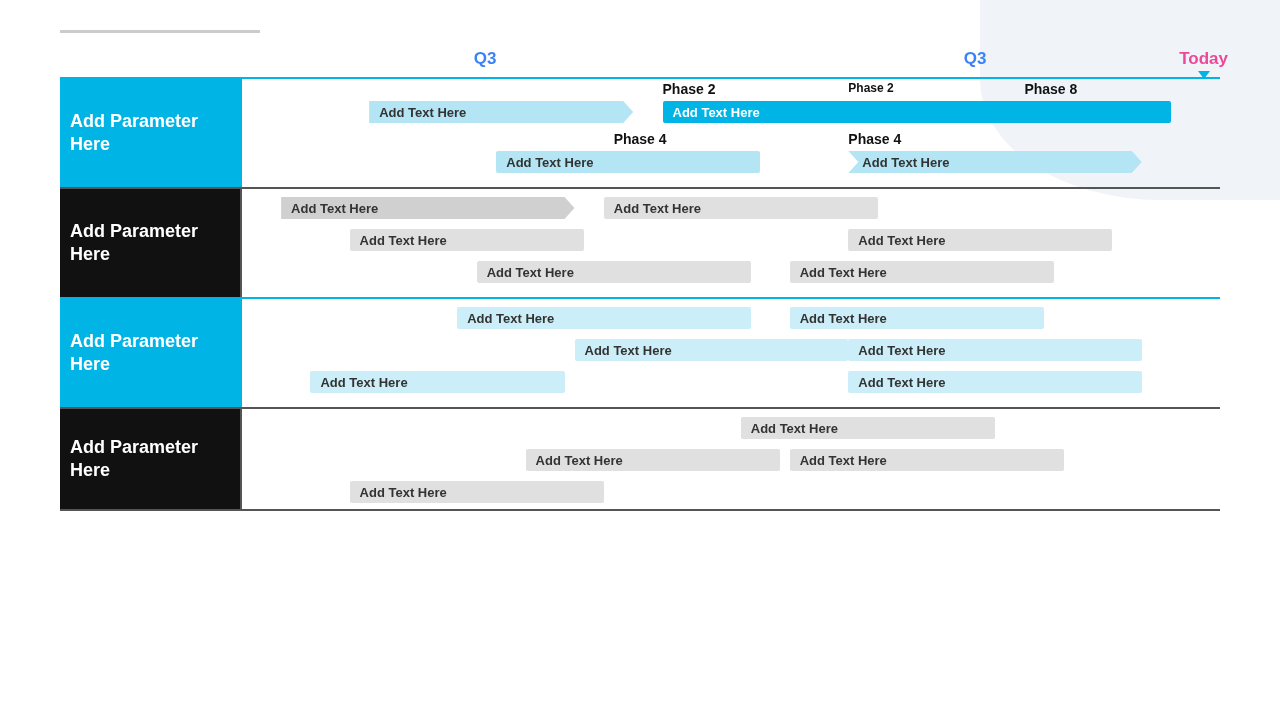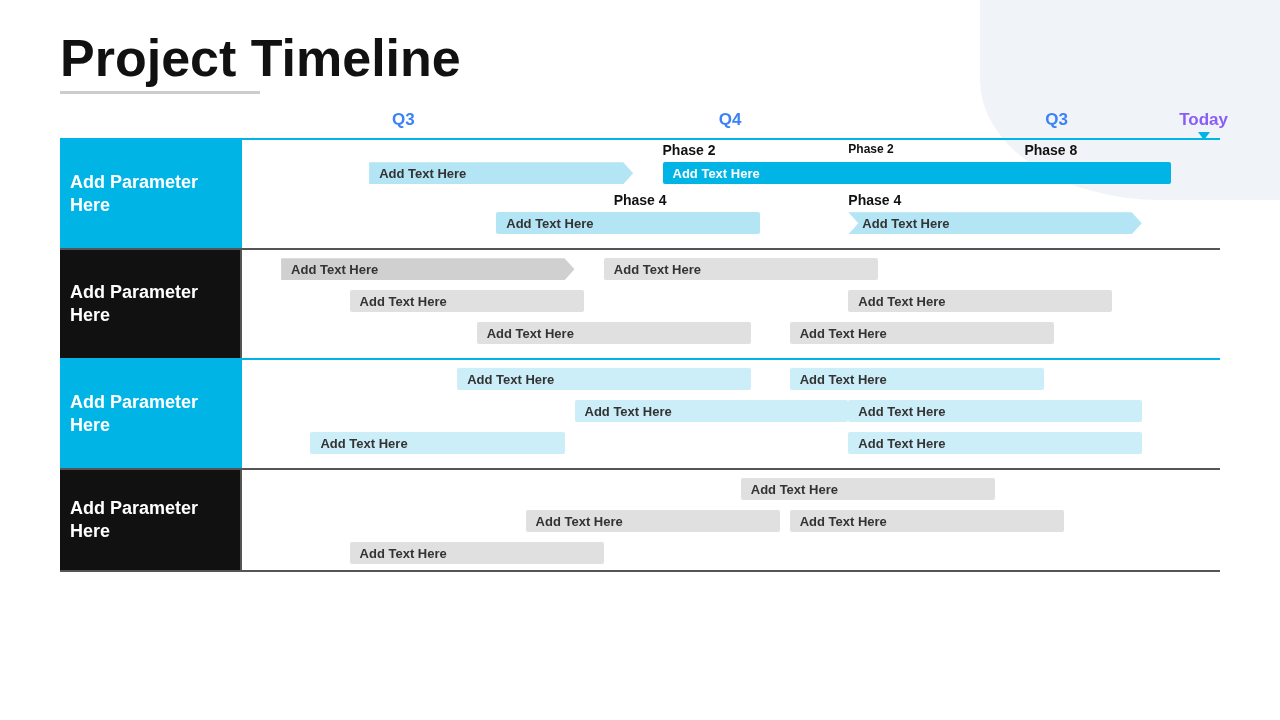--- a/index.html
+++ b/index.html
@@ -58,21 +58,21 @@
       font-size: 17px;
       font-weight: 700;
       color: #3b82f6;
       text-align: center;
       flex: 1;
     }
 
     .today-label {
       font-size: 17px;
       font-weight: 700;
-      color: #8b5cf6;
+      color: #ec4899;
       position: absolute;
       right: -8px;
       top: 0;
       display: flex;
       flex-direction: column;
       align-items: center;
     }
 
     .today-arrow {
       width: 0;
@@ -153,26 +153,24 @@
     .blue-bar { background: #00b4e6; color: #fff; }
     .light-blue-bar { background: #b3e5f5; }
   </style>
 </head>
 <body>
 
 <div class="bg-decoration"></div>
 
 <div class="content">
 
-  <h1 class="page-title">Project Timeline</h1>
   <div class="title-underline"></div>
 
   <div class="timeline-header">
     <div class="quarter-label">Q3</div>
-    <div class="quarter-label">Q4</div>
     <div class="quarter-label">Q3</div>
     <div class="today-label">
       <span>Today</span>
       <div class="today-arrow"></div>
     </div>
   </div>
 
   <div style="position:relative;">
 
     <div class="timeline-row">

